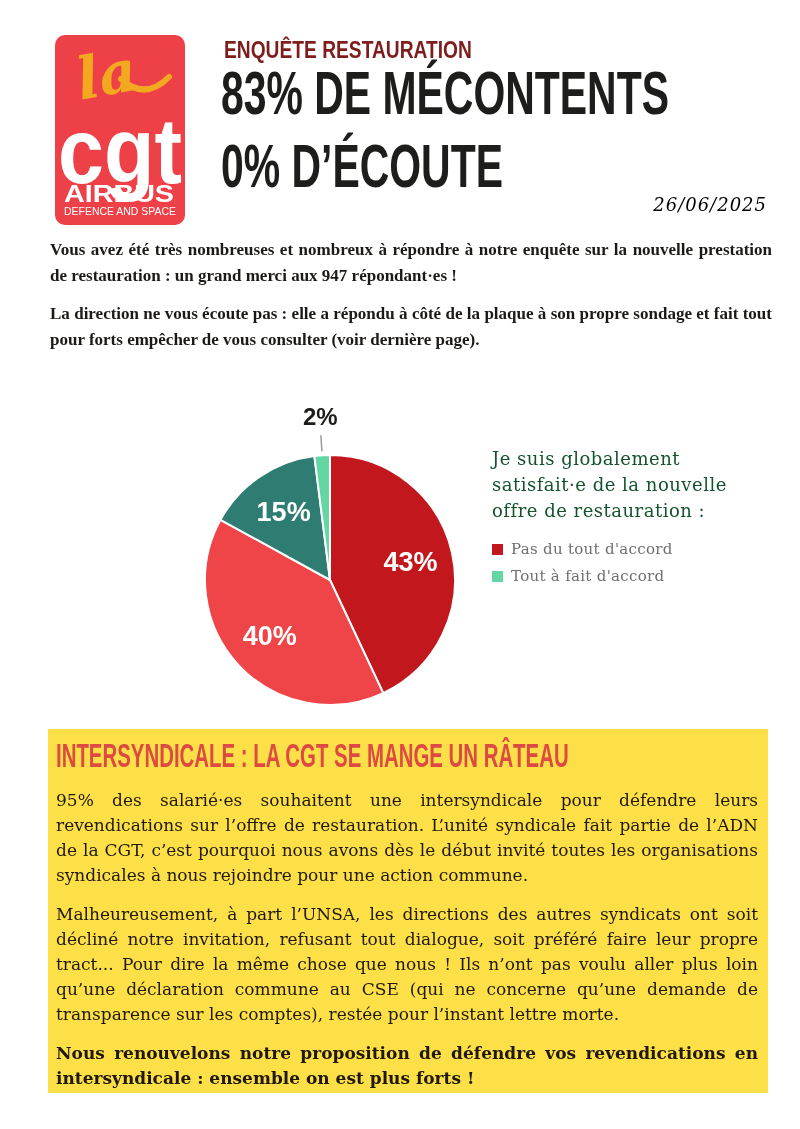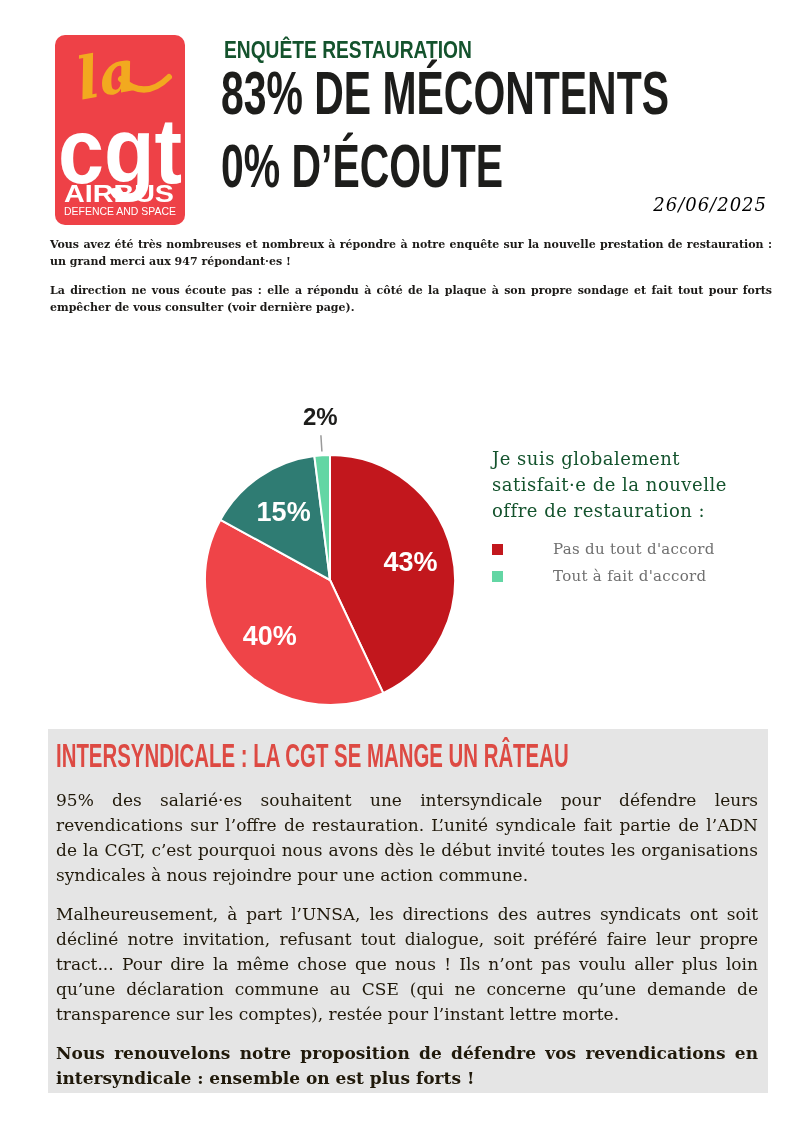--- a/index.html
+++ b/index.html
@@ -1,41 +1,41 @@
 <!DOCTYPE html>
 <html><head>
 <meta charset="utf-8">
 <style>
   html,body{margin:0;padding:0;background:#e9e9e9;}
   .page{position:relative;width:800px;height:1129px;background:#ffffff;margin:0 auto;overflow:hidden;
         font-family:"DejaVu Serif",serif;color:#1c1a17;}
   
   .logo{position:absolute;left:55px;top:35px;width:130px;height:190px;}
   .kicker{position:absolute;left:224px;top:36px;font-family:"Liberation Sans",sans-serif;
-          font-weight:700;font-size:24px;color:#14532d;white-space:nowrap;}
+          font-weight:700;font-size:24px;color:#7f1d1d;white-space:nowrap;}
   .title{position:absolute;left:221px;top:56px;font-family:"Liberation Sans",sans-serif;
          font-weight:700;color:#1d1d1b;}
   .title .line{display:block;font-size:62px;line-height:73px;white-space:nowrap;}
   .cx66{display:inline-block;transform:scaleX(0.66);transform-origin:0 50%;}
   .cx80{display:inline-block;transform:scaleX(0.80);transform-origin:0 50%;}
   .cx60{display:inline-block;transform:scaleX(0.60);transform-origin:0 50%;}
   .date{position:absolute;right:33px;top:194px;font-style:italic;font-size:18px;letter-spacing:1px;color:#000000;}
   
   .intro{position:absolute;left:50px;top:237px;width:722px;}
-  .intro p{margin:0 0 13px 0;font-size:11px;line-height:1.5;font-weight:700;text-align:justify;}
+  .intro p{margin:0 0 13px 0;font-size:17px;line-height:1.5;font-weight:700;text-align:justify;font-family:Liberation Serif, serif;}
   
   .pie-wrap{position:absolute;left:163px;top:395px;width:334px;height:340px;}
   .legend{position:absolute;left:492px;top:446px;width:282px;}
   .legend-title{font-size:18px;line-height:1.45;color:#14532d;letter-spacing:.5px;}
   .legend-list{margin-top:16px;}
-  .legend-item{display:flex;align-items:center;margin-bottom:9px;font-size:15px;color:#6f6f6f;letter-spacing:.3px;gap:42px;}
+  .legend-item{display:flex;align-items:center;margin-bottom:9px;font-size:15px;color:#6f6f6f;letter-spacing:.3px;}
   .legend-swatch{width:11px;height:11px;margin-right:8px;flex:0 0 auto;}
   
   .banner{position:absolute;left:48px;top:729px;width:720px;height:364px;box-sizing:border-box;
-          background:#e5e5e5;padding:6px 10px 0 8px;overflow:hidden;}
+          background:#fde047;padding:6px 10px 0 8px;overflow:hidden;}
   .banner h2{margin:2px 0 15px 0;font-family:"Liberation Sans",sans-serif;font-weight:700;
              font-size:34px;line-height:36px;color:#dd4a43;white-space:nowrap;}
   .banner p{margin:0 0 14px 0;font-size:17px;line-height:1.47;text-align:justify;color:#20190a;}
   .banner .lead{font-weight:400;}
   .banner .bold-par{font-weight:700;}
   svg text{font-family:"Liberation Sans",sans-serif;}
   .logo-script{font-family:"DejaVu Serif",serif;}
 </style>
 </head>
 <body>

